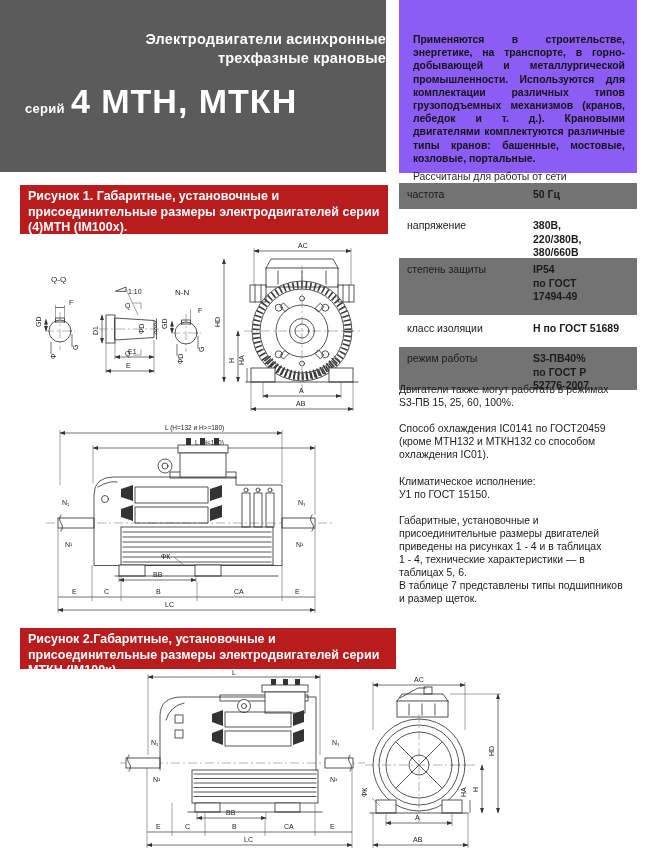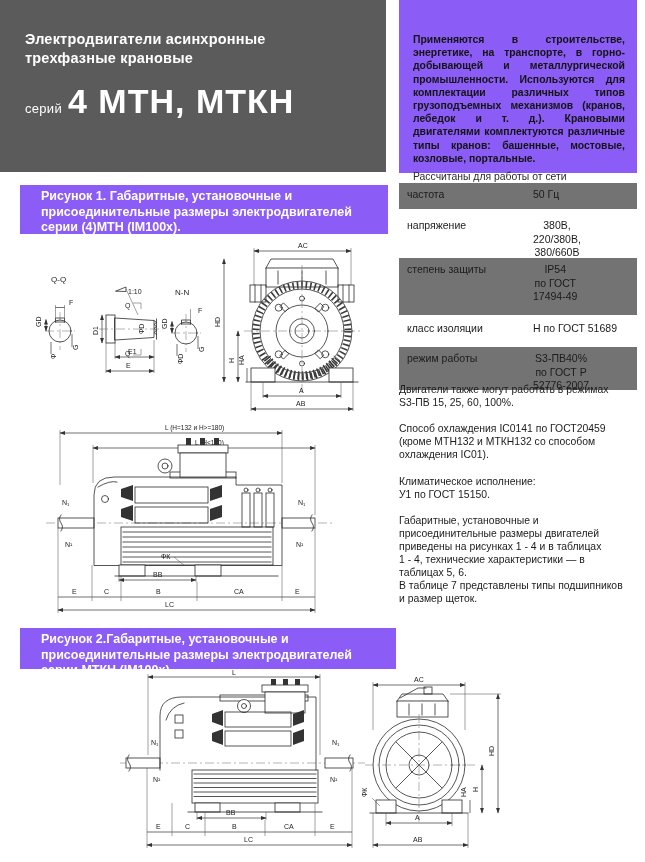--- a/index.html
+++ b/index.html
@@ -7,50 +7,51 @@
     width:645px;height:862px;position:relative;overflow:hidden;
     background:#ffffff;color:#1b1b1b;
     font-family:"Liberation Sans",sans-serif;
   }
   .abs{position:absolute;box-sizing:border-box;}
 
   
   .header-dark{
     left:0;top:0;width:386px;height:172px;background:#5b5b5b;color:#fff;
     padding:30px 0 0 25px;
+    text-align:right;
   }
   .header-title{
     margin:0;font-size:14.5px;font-weight:bold;line-height:1.32;
     white-space:pre-line;letter-spacing:.2px;
   }
   .series-row{margin-top:14px;display:flex;align-items:baseline;}
-  .series-prefix{font-size:13px;font-weight:normal;letter-spacing:.3px;}
+  .series-prefix{font-size:13px;font-weight:bold;letter-spacing:.3px;}
   .series-name{font-size:34px;font-weight:bold;margin-left:6px;letter-spacing:1px;}
 
   .intro-box{
     left:399px;top:0;width:238px;height:173px;background:#8b5cf6;color:#141414;
     padding:33px 12px 8px 14px;
   }
   .intro-main{margin:0;font-size:10.4px;font-weight:bold;line-height:1.27;text-align:justify;}
   .intro-secondary{margin:5px 0 0 0;font-size:10.4px;line-height:1.27;color:#2a2a2a;}
 
   
   .fig-banner{
-    background:#8b5cf6;color:#fff;font-weight:bold;font-size:12.5px;line-height:1.25;
-    padding:4px 21px;
+    background:#b91c1c;color:#fff;font-weight:bold;font-size:12.5px;line-height:1.25;
+    padding:4px 8px;
   }
   .fig1-banner{left:20px;top:185px;width:368px;height:49px;}
   .fig2-banner{left:20px;top:628px;width:376px;height:41px;}
 
   
   .specs{left:399px;top:183px;width:238px;}
   .spec-row{display:flex;font-size:10.5px;line-height:1.3;}
   .spec-row.gray{background:#737373;}
   .spec-label{width:126px;padding:5px 0 0 8px;}
-  .spec-value{font-weight:normal;white-space:pre-line;padding-top:5px;text-align:center;}
+  .spec-value{font-weight:bold;white-space:pre-line;padding-top:5px;}
   .r1{height:26px;margin-bottom:5px;}
   .r2{height:44px;}
   .r3{height:57px;margin-bottom:2px;}
   .r4{height:30px;}
   .r5{height:43px;}
 
   
   .notes{left:399px;top:383px;width:244px;font-size:10.4px;line-height:1.26;}
   .notes p{margin:0 0 13px 0;white-space:pre-line;}
 

